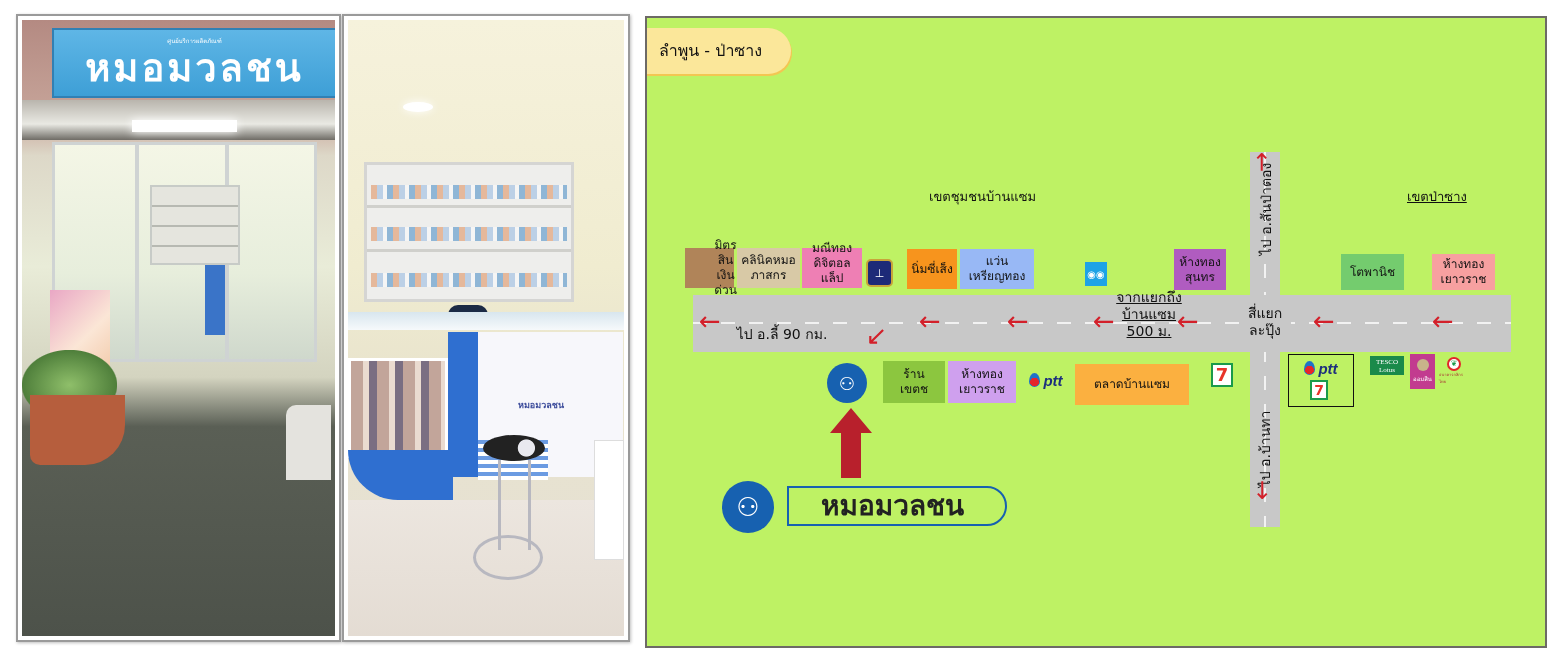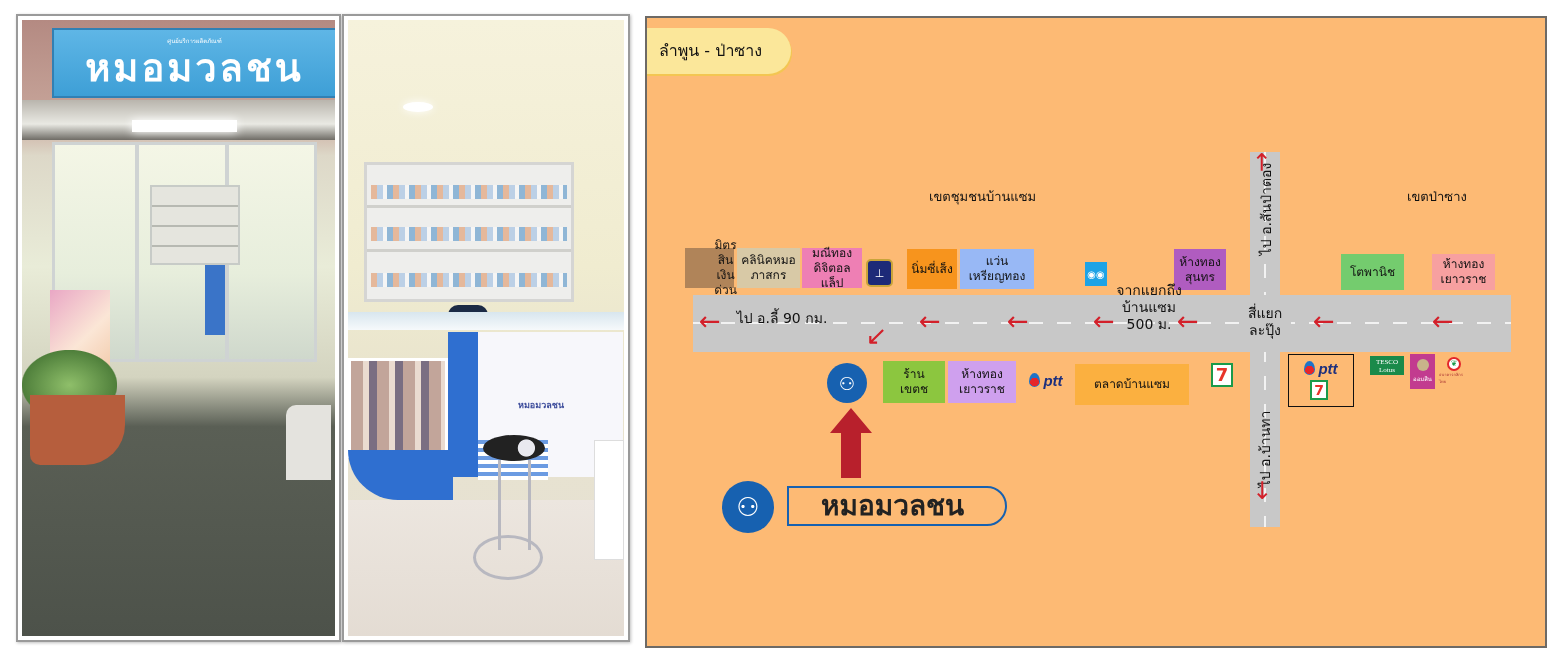--- a/index.html
+++ b/index.html
@@ -49,21 +49,21 @@
     .mag-shelf { position: absolute; left: 0; top: 338px; width: 100px; height: 100px; background: repeating-linear-gradient(90deg, #c2a59a 0 12px, #eadbd0 12px 18px, #7a6e82 18px 26px); border: 3px solid #ffffff; }
     .floor { position: absolute; left: 0; top: 480px; width: 100%; height: 148px; background: linear-gradient(#ece6df, #e3dbd2); }
     .stool-seat { position: absolute; left: 135px; top: 415px; width: 62px; height: 26px; border-radius: 50%; background: radial-gradient(circle at 70% 50%, #e9e9ef 0 18%, #222 20%); }
     .stool-leg { position: absolute; top: 440px; width: 3px; height: 90px; background: #b8b8c0; }
     .stool-ring { position: absolute; left: 125px; top: 515px; width: 70px; height: 45px; border: 3px solid #b8b8c0; border-radius: 50%; }
     .chair { position: absolute; left: 100px; top: 285px; width: 40px; height: 16px; background: #1b2a45; border-radius: 10px 10px 0 0; }
     .lamp { position: absolute; left: 55px; top: 82px; width: 30px; height: 10px; background: #fff; border-radius: 50%; box-shadow: 0 0 8px #fff; }
     .right-table { position: absolute; right: 0; top: 420px; width: 30px; height: 120px; background: #ffffff; border: 1px solid #ddd; }
 
     
-    #map { position: absolute; left: 645px; top: 16px; width: 902px; height: 632px; border: 2px solid #6d6a66; background: #fdba74; overflow: hidden; }
+    #map { position: absolute; left: 645px; top: 16px; width: 902px; height: 632px; border: 2px solid #6d6a66; background: #bef264; overflow: hidden; }
     .map-title {
       position: absolute; left: -2px; top: 10px; height: 46px; width: 146px;
       background: #fbe79a; border-radius: 0 24px 24px 0; box-shadow: 1px 2px 0 #f3c652;
       font-size: 16px; color: #111; line-height: 46px; padding-left: 14px;
     }
     .zone-label { position: absolute; font-size: 13px; color: #111; }
     .road-h { position: absolute; left: 46px; top: 277px; width: 818px; height: 57px; background: #c8c8c8; }
     .road-v { position: absolute; left: 603px; top: 134px; width: 30px; height: 375px; background: #c8c8c8; }
     .dash-h { position: absolute; left: 0; right: 0; top: 27px; height: 2px; background: repeating-linear-gradient(90deg, #f2f2f2 0 14px, transparent 14px 28px); }
     .dash-v { position: absolute; top: 0; bottom: 0; left: 14px; width: 2px; background: repeating-linear-gradient(#f2f2f2 0 14px, transparent 14px 28px); }
@@ -130,29 +130,29 @@
     <div class="stool-leg" style="left:180px;"></div>
     <div class="stool-ring"></div>
     <div class="right-table"></div>
   </div>
 </div>
 
 <div id="map">
   <div class="map-title">ลำพูน - ป่าซาง</div>
 
   <div class="zone-label" style="left:282px; top:168px;">เขตชุมชนบ้านแซม</div>
-  <div class="zone-label" style="left:760px; top:168px;">เขตป่าซาง</div>
+  <div class="zone-label" style="left:760px; top:168px;text-decoration:underline;">เขตป่าซาง</div>
 
   <div class="shop" style="left:38px; top:230px; width:49px; height:40px; background:#b08459;padding-left:34px;">
     <span><span>มิตรสิน</span><br><span>เงินด่วน</span></span>
   </div>
   <div class="shop" style="left:90px; top:230px; width:63px; height:40px; background:#d8c9a6;">
     <span><span>คลินิคหมอ</span><br><span>ภาสกร</span></span>
   </div>
-  <div class="shop" style="left:155px; top:230px; width:60px; height:40px; background:#ee7fb4;">
+  <div class="shop" style="left:155px; top:230px; width:60px; height:40px; background:#ee7fb4;align-items:flex-end;">
     <span><span>มณีทอง</span><br><span>ดิจิตอลแล็ป</span></span>
   </div>
   <div class="logo-box" style="left:219px; top:241px; width:27px; height:28px; background:#1d2a78; border-radius:5px; border:2px solid #c8a43a;">
     <span style="color:#fff; font-size:11px;">⊥</span>
   </div>
   <div class="shop" style="left:260px; top:231px; width:50px; height:40px; background:#f7941d;">
     <span>นิ่มซี่เส็ง</span>
   </div>
   <div class="shop" style="left:313px; top:231px; width:74px; height:40px; background:#98b8f5;justify-content:center;">
     <span><span>แว่น</span><br><span>เหรียญทอง</span></span>
@@ -175,26 +175,26 @@
   </div>
   <div class="arrow" style="left:605px; top:134px; font-size:24px; transform:rotate(90deg);">←</div>
   <div class="vtext" style="left:559px; top:180px; width:120px; text-align:center;">ไป อ.สันป่าตอง</div>
   <div class="vtext" style="left:568px; top:420px; width:100px; text-align:center;">ไป อ.บ้านทา</div>
   <div class="arrow" style="left:605px; top:462px; font-size:24px; transform:rotate(-90deg);">←</div>
 
   <div class="road-h">
     <div class="dash-h"></div>
   </div>
   <div class="arrow" style="left:52px; top:293px;">←</div>
-  <div class="road-text" style="left:80px; top:292px; width:110px;">ไป อ.ลี้ 90 กม.</div>
+  <div class="road-text" style="left:80px; top:308px; width:110px;">ไป อ.ลี้ 90 กม.</div>
   <div class="arrow" style="left:218px; top:308px; transform:rotate(-45deg);">←</div>
   <div class="arrow" style="left:272px; top:293px;">←</div>
   <div class="arrow" style="left:360px; top:293px;">←</div>
   <div class="arrow" style="left:446px; top:293px;">←</div>
-  <div class="road-text" style="left:462px; top:264px; width:80px;">
+  <div class="road-text" style="left:462px; top:271px; width:80px;text-decoration:underline;">
     <span>จากแยกถึง</span><br>
     <span>บ้านแซม</span><br>
     <span>500 ม.</span>
   </div>
   <div class="arrow" style="left:530px; top:293px;">←</div>
   <div class="road-text" style="left:592px; top:287px; width:52px; background:#c8c8c8;">
     <span>สี่แยก</span><br>
     <span>ละปุ๊ง</span>
   </div>
   <div class="arrow" style="left:666px; top:293px;">←</div>

